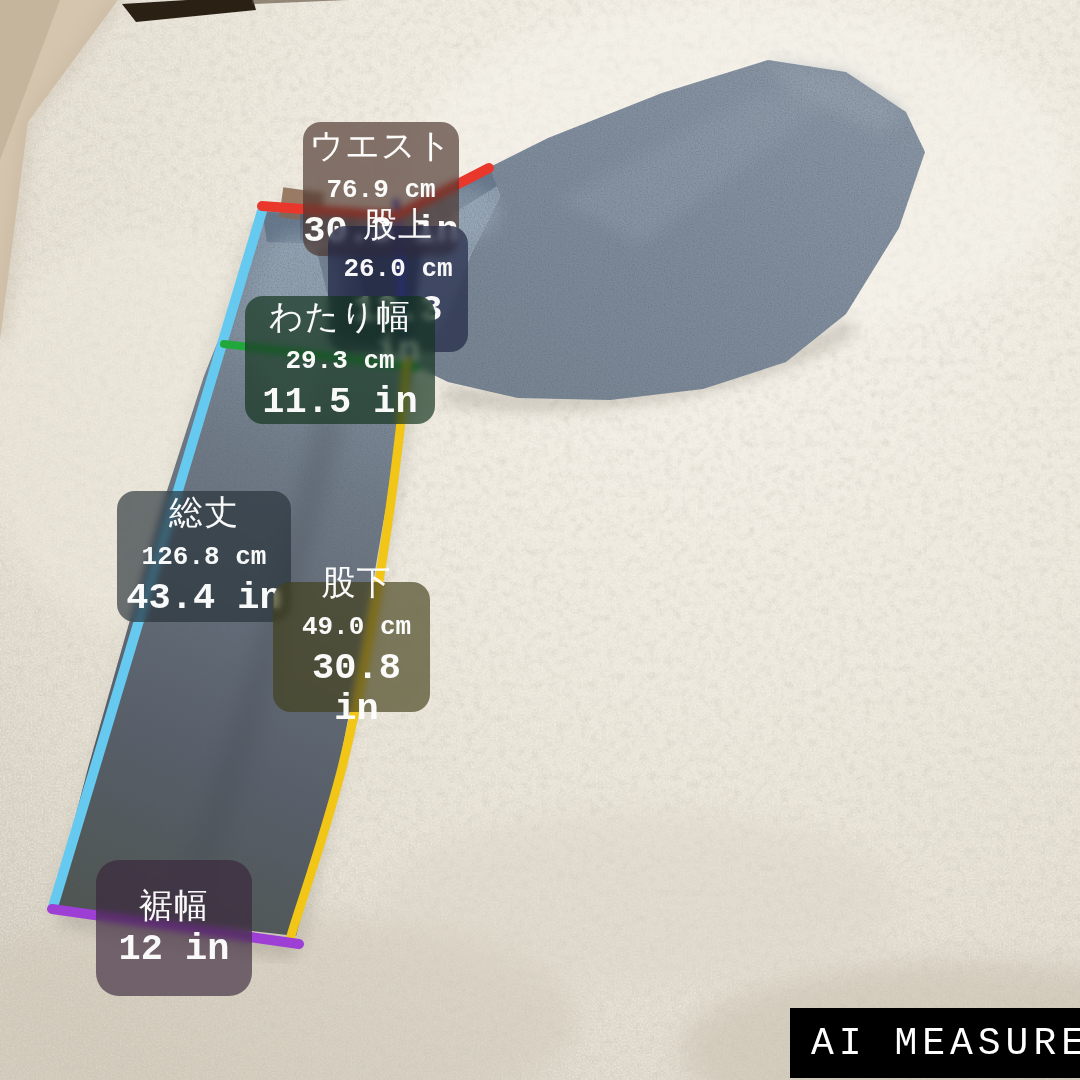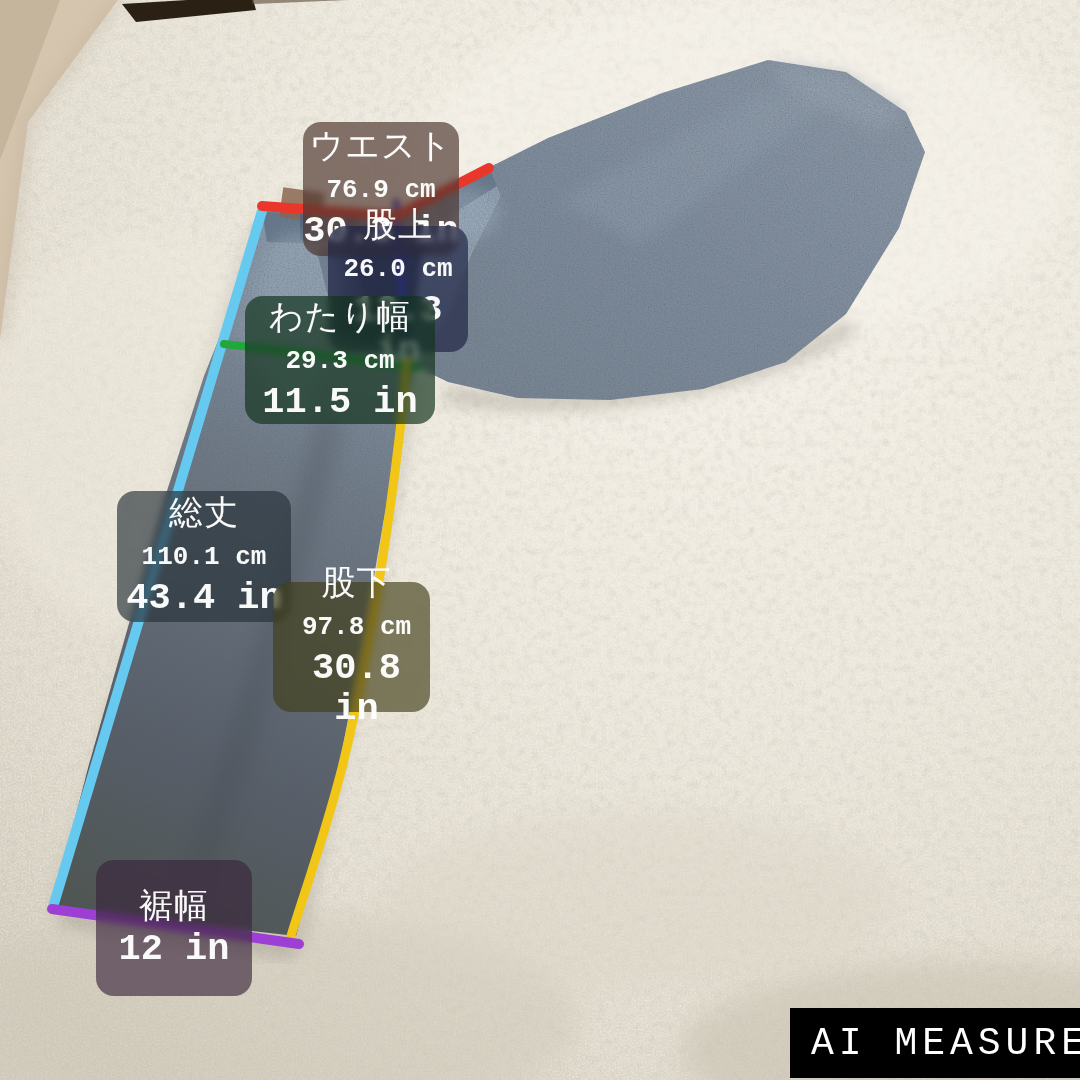--- a/index.html
+++ b/index.html
@@ -17,21 +17,21 @@
     -webkit-backdrop-filter:blur(3px);backdrop-filter:blur(3px);
   }
   .mname{font-size:34px;font-weight:500;line-height:42px;letter-spacing:1px;}
   .mcm{font-size:26px;font-weight:600;line-height:42px;}
   .min{font-size:37px;font-weight:600;line-height:41px;}
   .lbl-waist {left:303px;top:122px;width:156px;height:134px;background:rgba(74,50,42,.66);z-index:3;}
   .lbl-rise  {left:328px;top:226px;width:140px;height:126px;background:rgba(30,36,66,.68);z-index:4;}
   .lbl-thigh {left:245px;top:296px;width:190px;height:128px;background:rgba(18,50,28,.68);z-index:5;}
   .lbl-total {left:85px; top:491px;width:174px;height:131px;background:rgba(38,48,56,.66);margin-left:32px;}
   .lbl-inseam{left:273px;top:582px;width:147px;height:130px;background:rgba(66,62,24,.66);padding-left:10px;}
-  .lbl-hem   {left:96px; top:860px;width:156px;height:136px;background:rgba(56,36,58,.64);}
+  .lbl-hem   {left:96px; top:860px;width:156px;height:136px;background:rgba(56,36,58,.64);border-radius:23px;}
   
   .watermark{
     position:absolute;z-index:6;left:790px;top:1008px;width:290px;height:70px;
     background:#000;color:#fff;display:flex;align-items:center;justify-content:center;
     font-size:38px;font-weight:400;letter-spacing:5px;white-space:nowrap;padding-left:15px;
   }
 </style>
 </head>
 <body>
 
@@ -144,27 +144,27 @@
   </div>
 
   <div class="mlabel lbl-thigh">
     <div class="mname">わたり幅</div>
     <div class="mcm">29.3 cm</div>
     <div class="min">11.5 in</div>
   </div>
 
   <div class="mlabel lbl-total">
     <div class="mname">総丈</div>
-    <div class="mcm">110.1 cm</div>
+    <div class="mcm">126.8 cm</div>
     <div class="min">43.4 in</div>
   </div>
 
   <div class="mlabel lbl-inseam">
     <div class="mname">股下</div>
-    <div class="mcm">97.8 cm</div>
+    <div class="mcm">49.0 cm</div>
     <div class="min">30.8 in</div>
   </div>
 
   <div class="mlabel lbl-hem">
     <div class="mname">裾幅</div>
     <div class="min">12 in</div>
   </div>
 
   <div class="watermark">AI MEASURE</div>
 

